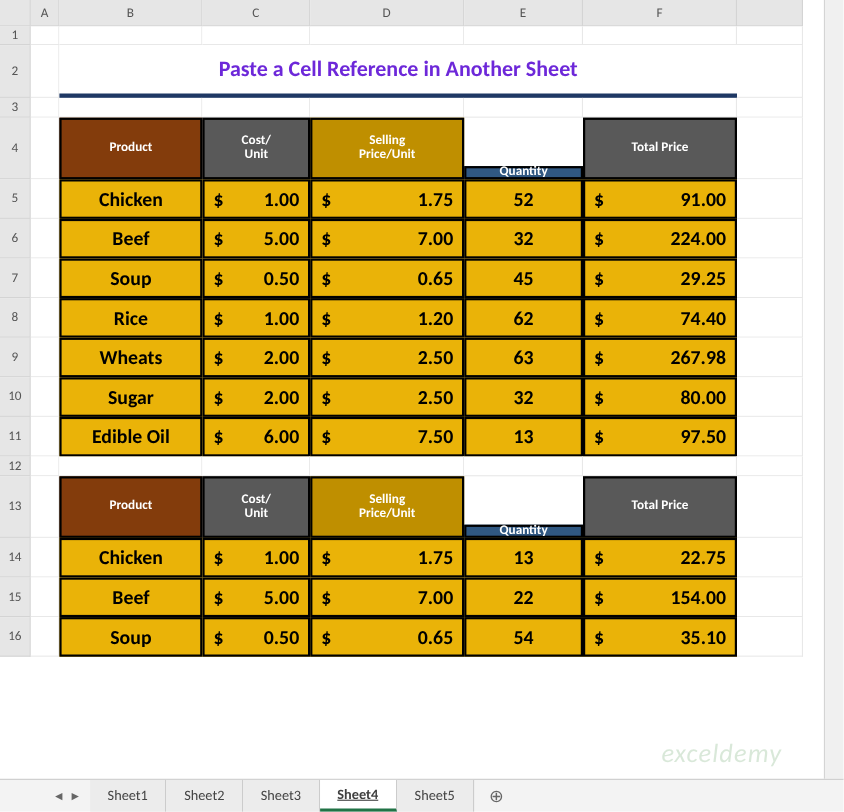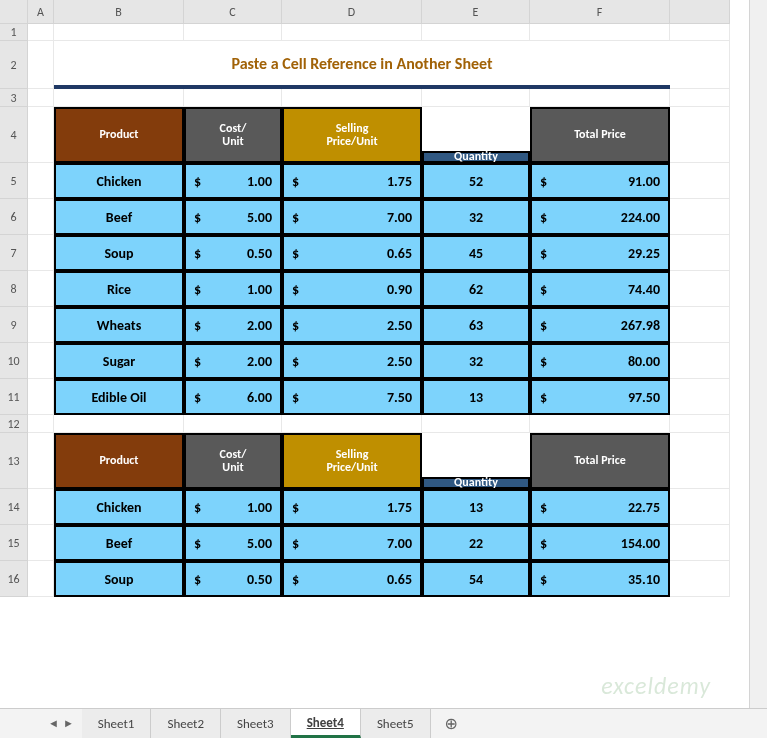--- a/index.html
+++ b/index.html
@@ -41,46 +41,46 @@
     align-items: center;
     padding: 0 6px;
   }
   .title-cell {
     grid-column: 3 / 8;
     border: none;
     border-bottom: 4px solid #1f3864;
     display: flex;
     align-items: center;
     justify-content: center;
-    font-size: 16px;
+    font-size: 20px;
     font-weight: bold;
-    color: #a16207;
+    color: #6d28d9;
     background: #fff;
   }
   .hdr {
     font-size: 12px;
     font-weight: bold;
     color: #fff;
     display: flex;
     align-items: center;
     justify-content: center;
     text-align: center;
     line-height: 1.1;
     border: 2px solid #000;
   }
   .hdr-product { background: #833c0c; }
   .hdr-cost { background: #595959; }
   .hdr-selling { background: #bf8f00; }
   .hdr-qty { background: #305882; margin-top: 44px; }
   .hdr-total { background: #595959; }
   .data {
     border: 2px solid #000;
-    font-size: 14px;
+    font-size: 18px;
     font-weight: bold;
-    background: #7dd3fc;
+    background: #eab308;
     display: flex;
     align-items: center;
     padding: 0 8px;
   }
   .data-center { justify-content: center; }
   .data-money { justify-content: space-between; }
   .data-money .dollar { }
   .data-money .amount { }
   .sheet-tabs {
     position: absolute;
@@ -239,21 +239,21 @@
     <div class="cell" id="cell-6-7"></div>
     <div class="row-header">8</div>
     <div class="cell" id="cell-0-8"></div>
     <div class="data data-center" id="cell-1-8">Rice</div>
     <div class="data data-money" id="cell-2-8">
       <span class="dollar">$</span>
       <span class="amount">1.00</span>
     </div>
     <div class="data data-money" id="cell-3-8">
       <span class="dollar">$</span>
-      <span class="amount">0.90</span>
+      <span class="amount">1.20</span>
     </div>
     <div class="data data-center" id="cell-4-8">62</div>
     <div class="data data-money" id="cell-5-8">
       <span class="dollar">$</span>
       <span class="amount">74.40</span>
     </div>
     <div class="cell" id="cell-6-8"></div>
     <div class="row-header">9</div>
     <div class="cell" id="cell-0-9"></div>
     <div class="data data-center" id="cell-1-9">Wheats</div>

